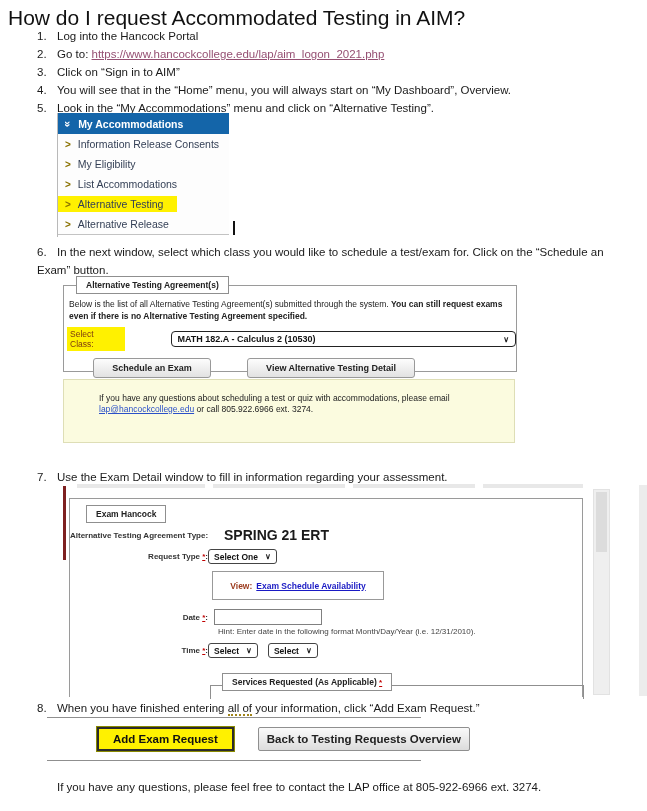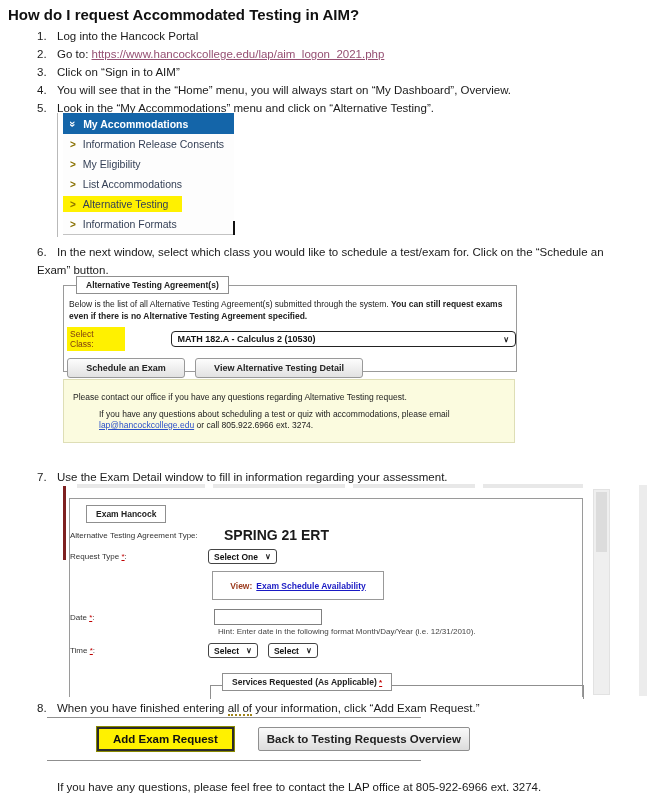--- a/index.html
+++ b/index.html
@@ -2,32 +2,32 @@
 <html><head>
 <meta charset="utf-8">
 <style>
   html,body{margin:0;padding:0;}
   body{
     width:647px;height:811px;position:relative;background:#fff;
     font-family:"Liberation Sans",sans-serif;color:#1a1a1a;overflow:hidden;
   }
   .abs{position:absolute;}
   
-  .doc-title{left:8px;top:6px;font-size:15px;font-weight:bold;color:#111;}
+  .doc-title{left:8px;top:6px;font-size:21px;font-weight:normal;color:#111;}
   .step{font-size:11.5px;line-height:18px;color:#1a1a1a;white-space:nowrap;}
   .step .num{display:inline-block;width:16px;}
   .step .gap{display:inline-block;width:4px;}
   .step-wrap{white-space:normal;width:588px;}
   a.visited-link{color:#954F72;text-decoration:underline;cursor:pointer;margin-top:8px;}
   .dotted-ul{border-bottom:2px dotted #a08419;}
   .footer-note{left:57px;top:781px;font-size:11.5px;color:#1a1a1a;}
 
   
   .menu-shot{left:57px;top:113px;width:178px;height:124px;border-left:1px solid #b9b9b9;}
-  .menu-inner{margin-left:5px;width:171px;background:#fdfdfd;border-bottom:1px solid #c3c3c3;}
+  .menu-inner{width:171px;background:#fdfdfd;border-bottom:1px solid #c3c3c3;}
   .menu-header{background:#1465A9;color:#fff;font-weight:bold;font-size:10.5px;
     height:21px;display:flex;align-items:center;padding-left:7px;}
   .dchev{display:inline-block;transform:rotate(90deg);font-weight:bold;font-size:11px;margin-right:7px;}
   .menu-item{height:20px;display:flex;align-items:center;font-size:10.5px;color:#333f55;padding-left:7px;}
   .menu-item .chev{color:#8a7200;font-weight:bold;font-size:10px;margin-right:7px;}
   .hl-swipe{background:#FFF100;display:flex;align-items:center;padding:2px 14px 2px 0;}
   .text-cursor{left:175px;top:108px;width:1.5px;height:14px;background:#111;}
 
   
   .panel{border:1px solid #9a9a9a;background:#fff;}
@@ -38,42 +38,42 @@
   .agree-body{margin:13px 8px 0 5px;font-size:8.5px;line-height:11.5px;color:#222;}
   .select-row{margin:5px 0 0 3px;display:flex;align-items:center;}
   .ylabel{background:#FFF100;color:#7b3a10;font-size:8.5px;padding:2px 5px 2px 3px;}
   .class-select{margin-left:46px;width:332px;border:1.5px solid #222;border-radius:4px;
     background:#fff;font-weight:bold;font-size:9px;color:#111;padding:2px 6px;
     display:flex;justify-content:space-between;align-items:center;cursor:pointer;}
   .sel-chev{font-size:8px;color:#222;}
   .agree-btns{margin:7px 0 0 3px;display:flex;gap:10px;}
   .gray-btn{background:linear-gradient(#fdfdfd,#e2e2e2);border:1px solid #999;border-radius:3px;
     font-weight:bold;font-size:9px;color:#222;padding:4px 10px;text-align:center;cursor:pointer;
-    font-family:"Liberation Sans",sans-serif;}
+    font-family:"Liberation Sans",sans-serif;margin-left:26px;}
 
   
   .contact-box{left:63px;top:379px;width:452px;height:64px;background:#FBFBDF;border:1px solid #DEDEB6;
     font-size:8.5px;color:#222;padding:6px 9px 0 9px;box-sizing:border-box;}
   .contact-head{font-weight:bold;}
   .contact-l1{margin-top:6px;}
   .contact-l2{margin:7px 8px 0 26px;line-height:11px;}
   a.mail-link{color:#2B50C8;text-decoration:underline;cursor:pointer;}
 
   
   .exam-shot{left:63px;top:484px;width:552px;height:213px;}
   .cursor-bar{position:absolute;left:0;top:2px;width:3px;height:74px;background:#7e2020;}
   .strip{position:absolute;top:0;height:4px;background:#e8e8e8;}
   .vscroll{position:absolute;left:530px;top:5px;width:17px;height:206px;background:#efefef;border:1px solid #e2e2e2;box-sizing:border-box;}
   .vscroll .thumb{margin:2px auto 0 auto;width:11px;height:60px;background:#dcdcdc;}
   .right-strip{left:639px;top:485px;width:8px;height:211px;background:#ececec;}
   .exam-box{position:absolute;left:6px;top:14px;width:514px;height:199px;
     border:1px solid #9a9a9a;border-bottom:none;background:#fff;box-sizing:border-box;}
   .exam-legend{top:6px;left:16px;}
   .frow{position:absolute;left:0;width:100%;display:flex;align-items:center;white-space:nowrap;}
-  .flabel{display:inline-block;width:138px;text-align:left;font-size:8px;color:#333;flex:none;}
+  .flabel{display:inline-block;width:138px;text-align:right;font-size:8px;color:#333;flex:none;font-weight:bold;}
   .fval{margin-left:16px;font-size:14px;}
   .bold{font-weight:bold;}
   .ast{color:#C00000;text-decoration:underline;font-size:8px;}
   .mini-select{margin-left:0;border:1.5px solid #444;border-radius:3px;background:#fff;
     font-weight:bold;font-size:8.5px;color:#111;padding:1.5px 5px;display:inline-flex;
     align-items:center;gap:7px;cursor:pointer;}
   .view-box{position:absolute;left:142px;top:72px;width:170px;height:27px;border:1px solid #999;
     display:flex;align-items:center;justify-content:center;font-size:8.5px;font-weight:bold;}
   .view-lab{color:#9c3b1e;}
   a.exam-link{color:#1a1ac4;text-decoration:underline;margin-left:4px;cursor:pointer;}
@@ -135,21 +135,21 @@
       <span>List Accommodations</span>
     </div>
     <div class="menu-item" style="padding-left:0;">
       <span class="hl-swipe" style="padding-left:7px;">
         <span class="chev">&gt;</span>
         <span>Alternative Testing</span>
       </span>
     </div>
     <div class="menu-item">
       <span class="chev">&gt;</span>
-      <span>Information Formats</span>
+      <span>Alternative Release</span>
     </div>
   </div>
   <div class="abs text-cursor"></div>
 </div>
 
 <div class="abs step step-wrap" style="left:37px;top:243px;">
   <span class="num">6.</span><span class="gap"></span><span>In the next window, select which class you would like to schedule a test/exam for.  Click on the “Schedule an Exam” button.</span>
 </div>
 
 <div class="abs panel agree-panel">
@@ -164,21 +164,20 @@
       <span class="sel-chev">∨</span>
     </div>
   </div>
   <div class="agree-btns">
     <button class="gray-btn" style="min-width:118px;">Schedule an Exam</button>
     <button class="gray-btn" style="min-width:168px;">View Alternative Testing Detail</button>
   </div>
 </div>
 
 <div class="abs contact-box">
-  <div class="contact-l1">Please contact our office if you have any questions regarding Alternative Testing request.</div>
   <div class="contact-l2">
     <span>If you have any questions about scheduling a test or quiz with accommodations, please email </span><a class="mail-link">lap@hancockcollege.edu</a><span> or call 805.922.6966 ext. 3274.</span>
   </div>
 </div>
 
 <div class="abs step" style="left:37px;top:468px;">
   <span class="num">7.</span><span class="gap"></span><span>Use the Exam Detail window to fill in information regarding your assessment.</span>
 </div>
 
 <div class="abs exam-shot">

